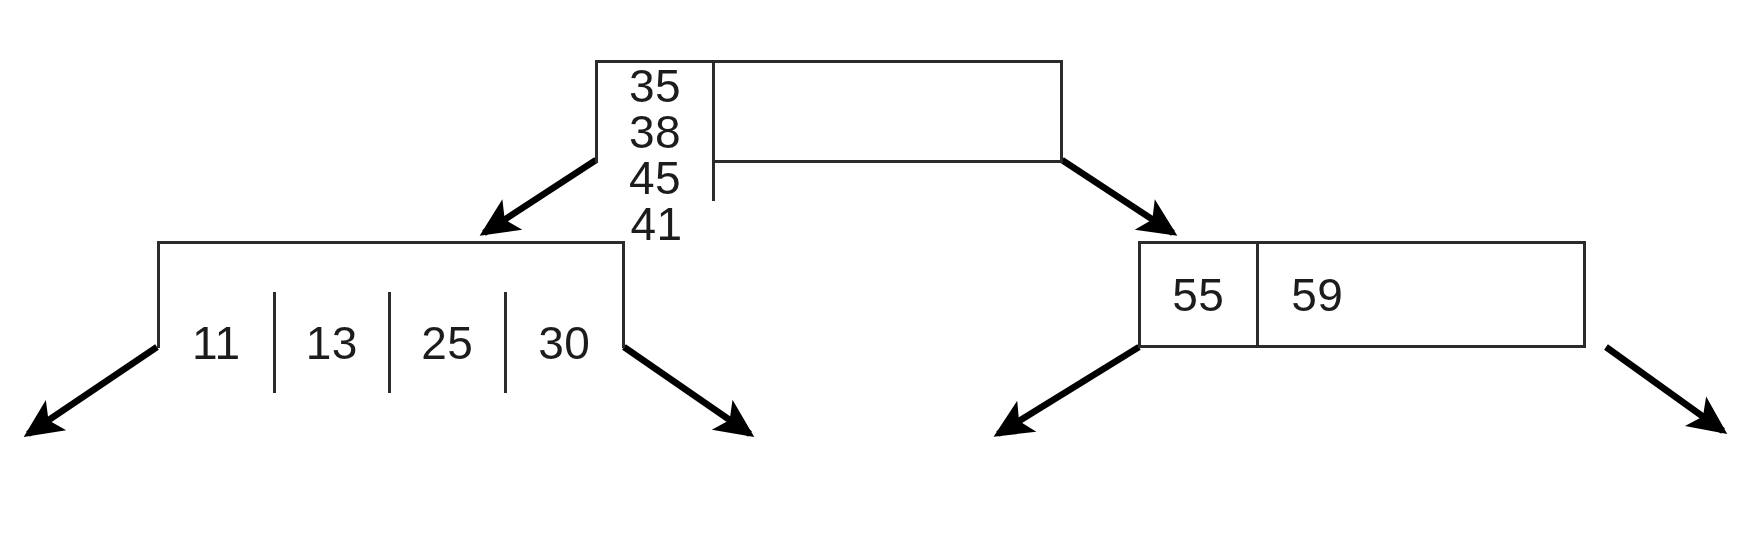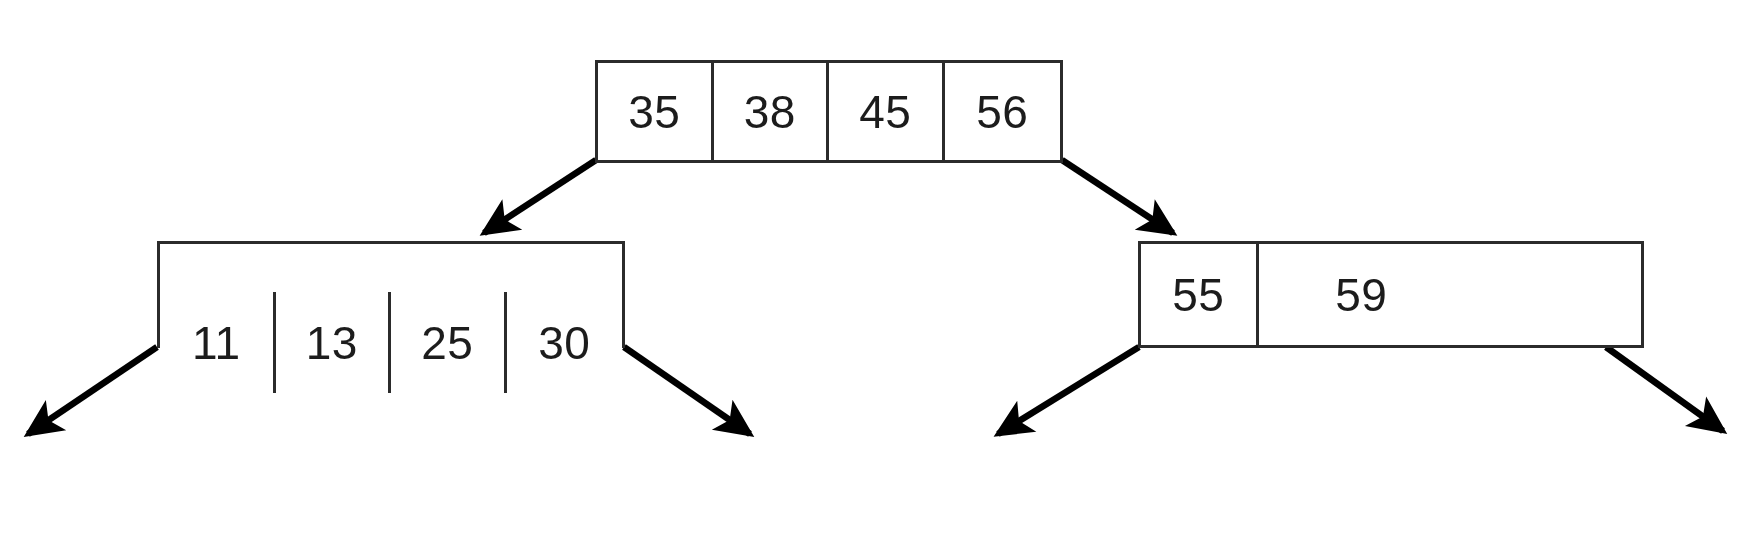--- a/index.html
+++ b/index.html
@@ -49,20 +49,21 @@
   }
   .cell:last-child {
     border-right: none;
   }
   
   #node-root {
     left: 595px;
     top: 60px;
     width: 468px;
     height: 103px;
+    flex-direction: column;
   }
   #node-root .cell {
     width: 117px;
     height: 100%;
   }
   
   #node-left-child {
     left: 157px;
     top: 241px;
     width: 468px;
@@ -70,23 +71,22 @@
   }
   #node-left-child .cell {
     width: 117px;
     height: 100%;
     margin-top: 48px;
   }
   
   #node-right-child {
     left: 1138px;
     top: 241px;
-    width: 506px;
+    width: 448px;
     height: 107px;
-    gap: 44px;
   }
   #node-right-child .cell {
     width: 117.5px;
     height: 100%;
   }
 </style>
 </head>
 <body>
 
 <div id="canvas">
@@ -108,21 +108,21 @@
 
     <line x1="1139" y1="347" x2="998" y2="434" stroke="#000000" stroke-width="6.5" marker-end="url(#arrowhead)"></line>
 
     <line x1="1606" y1="347" x2="1723" y2="431" stroke="#000000" stroke-width="6.5" marker-end="url(#arrowhead)"></line>
   </svg>
 
   <div class="node" id="node-root">
     <div class="cell">35</div>
     <div class="cell">38</div>
     <div class="cell">45</div>
-    <div class="cell">56</div>
+    <div class="cell">41</div>
   </div>
 
   <div class="node" id="node-left-child">
     <div class="cell">11</div>
     <div class="cell">13</div>
     <div class="cell">25</div>
     <div class="cell">30</div>
   </div>
 
   <div class="node" id="node-right-child">

